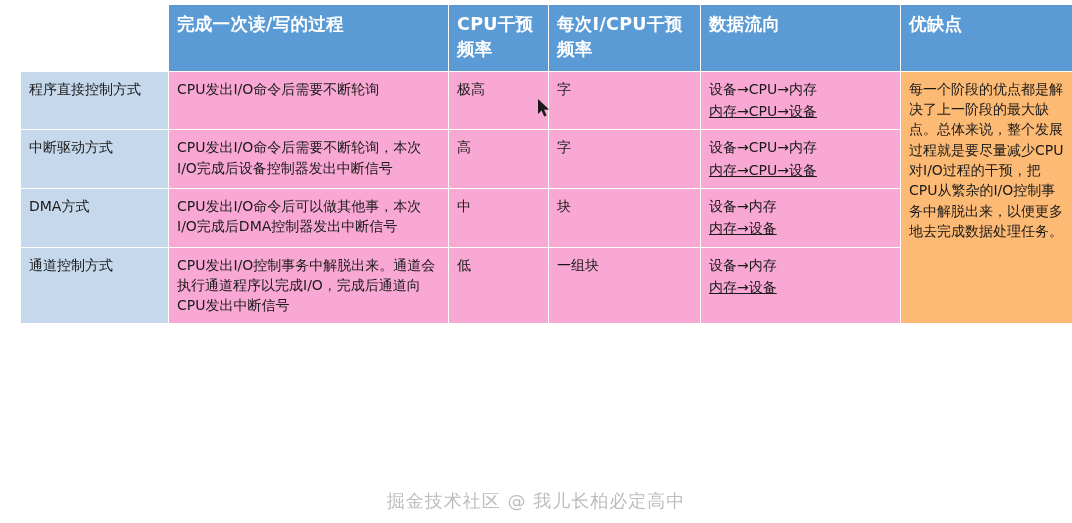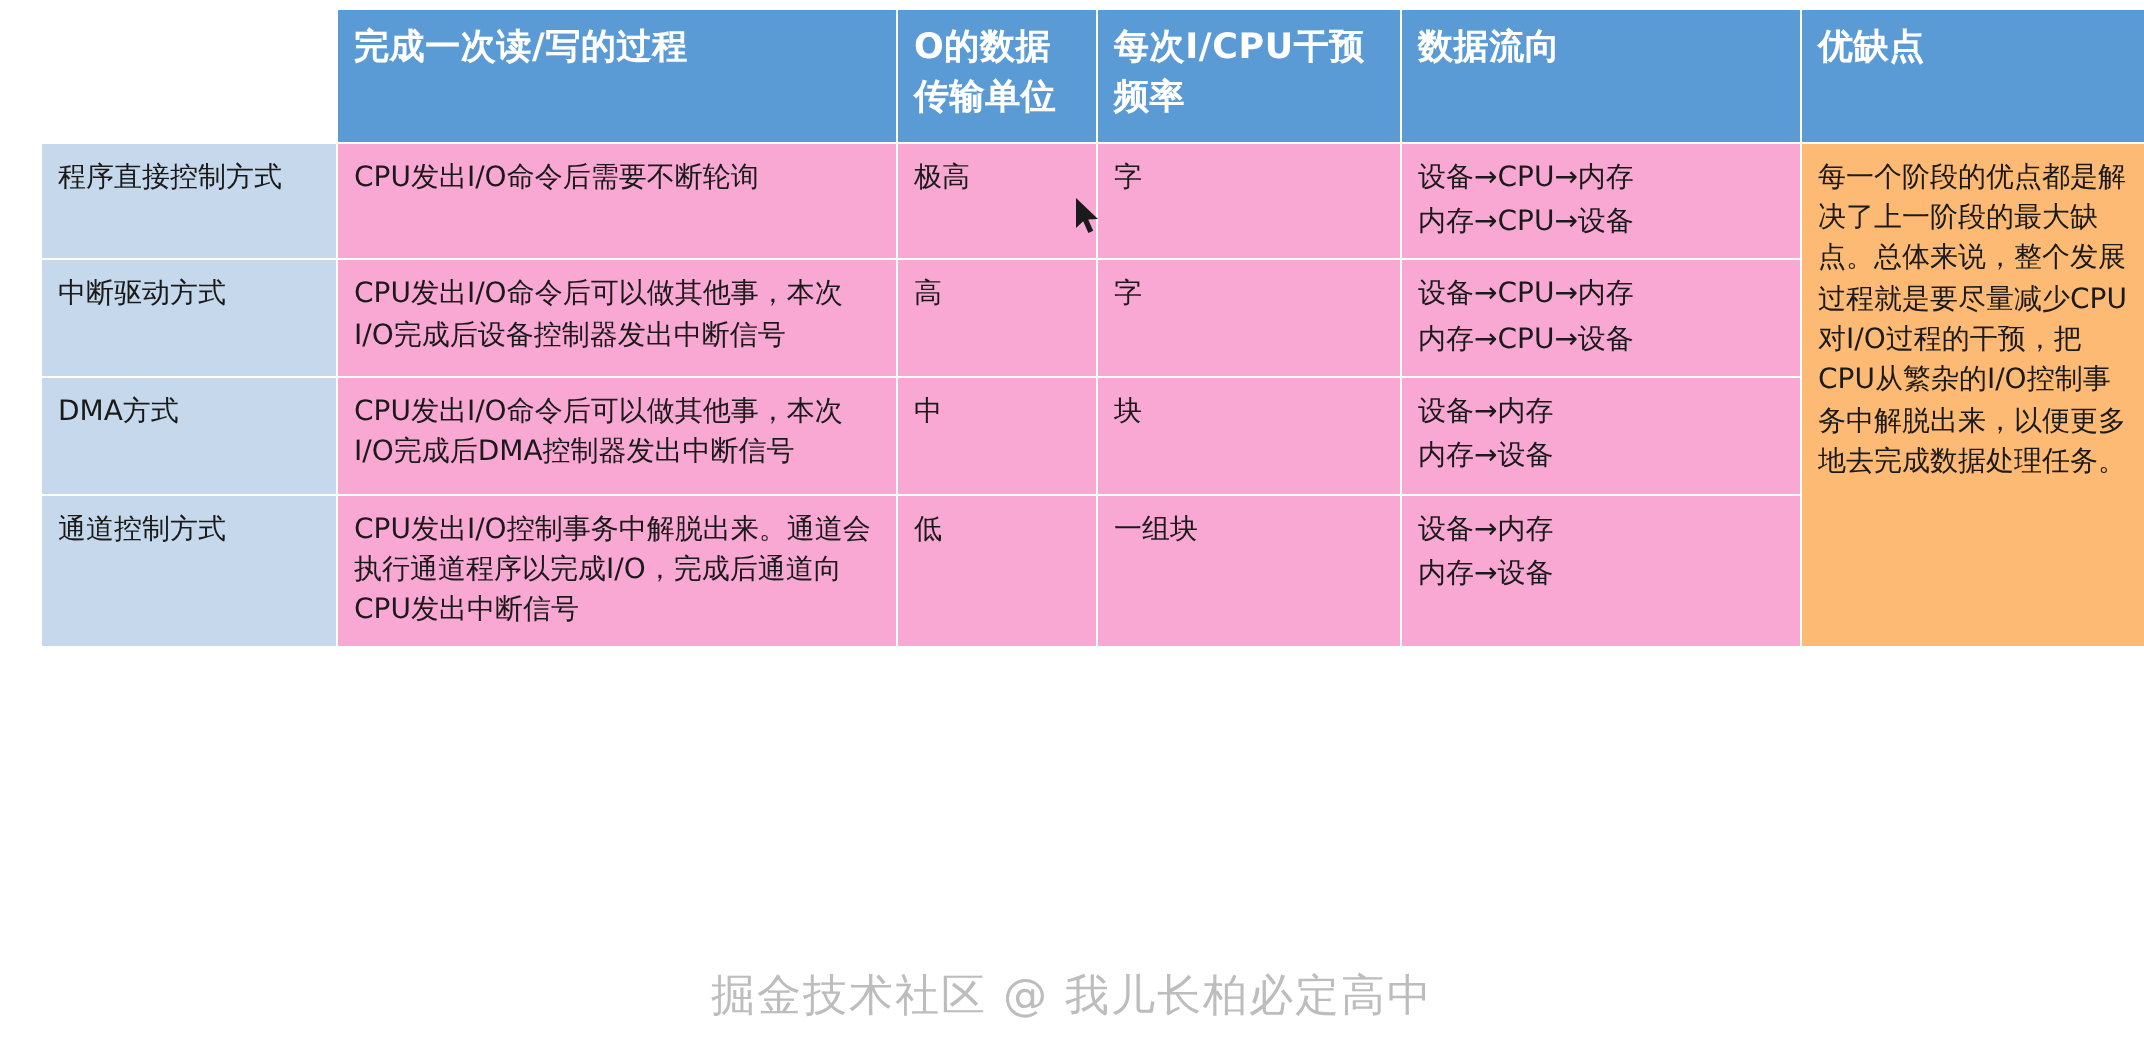--- a/index.html
+++ b/index.html
@@ -60,30 +60,30 @@
   }
   table.io-table tbody tr td.rowhead {
     background: #c6d9ec;
     font-weight: normal;
   }
   table.io-table tbody td.notes {
     background: #fdba74;
     vertical-align: top;
   }
   .cell-line { display: block; }
-  .cell-line + .cell-line { margin-top: 2px; }
+  .cell-line + .cell-line { margin-top: 2px; text-decoration: underline; }
 
   .watermark {
     position: absolute;
     left: 0;
     right: 0;
     bottom: 10px;
     text-align: center;
     color: #bdbdbd;
-    font-size: 22px;
+    font-size: 18px;
     letter-spacing: 1px;
     pointer-events: none;
     user-select: none;
   }
   .cursor {
     position: absolute;
     left: 538px;
     top: 99px;
     width: 12px;
     height: 19px;
@@ -101,41 +101,41 @@
         <col class="c1">
         <col class="c2">
         <col class="c3">
         <col class="c4">
         <col class="c5">
     </colgroup>
     <thead>
       <tr>
         <th class="blank-head"></th>
         <th>完成一次读/写的过程</th>
-        <th>O的数据传输单位</th>
+        <th>CPU干预频率</th>
         <th>每次I/CPU干预频率</th>
         <th>数据流向</th>
         <th>优缺点</th>
       </tr>
     </thead>
     <tbody>
       <tr>
         <td class="rowhead">程序直接控制方式</td>
         <td>CPU发出I/O命令后需要不断轮询</td>
         <td>极高</td>
         <td>字</td>
         <td>
           <span class="cell-line">设备→CPU→内存</span>
           <span class="cell-line">内存→CPU→设备</span>
         </td>
         <td class="notes" rowspan="4">每一个阶段的优点都是解决了上一阶段的最大缺点。总体来说，整个发展过程就是要尽量减少CPU对I/O过程的干预，把CPU从繁杂的I/O控制事务中解脱出来，以便更多地去完成数据处理任务。</td>
       </tr>
       <tr>
         <td class="rowhead">中断驱动方式</td>
-        <td>CPU发出I/O命令后可以做其他事，本次I/O完成后设备控制器发出中断信号</td>
+        <td>CPU发出I/O命令后需要不断轮询，本次I/O完成后设备控制器发出中断信号</td>
         <td>高</td>
         <td>字</td>
         <td>
           <span class="cell-line">设备→CPU→内存</span>
           <span class="cell-line">内存→CPU→设备</span>
         </td>
       </tr>
       <tr>
         <td class="rowhead">DMA方式</td>
         <td>CPU发出I/O命令后可以做其他事，本次I/O完成后DMA控制器发出中断信号</td>

